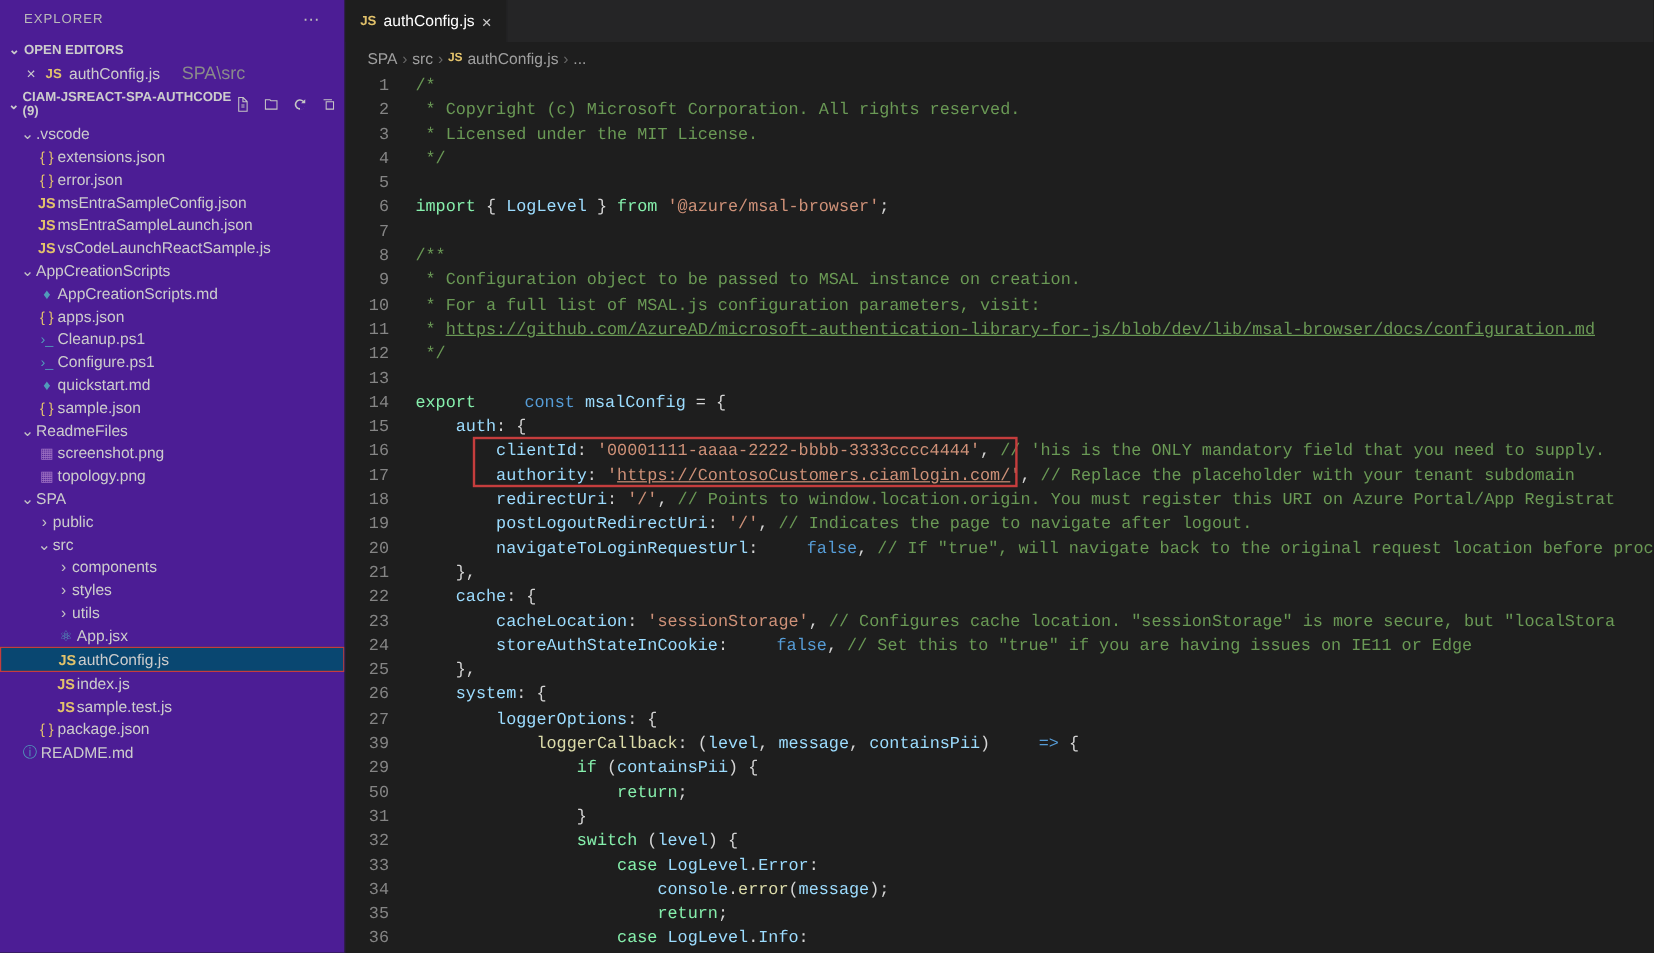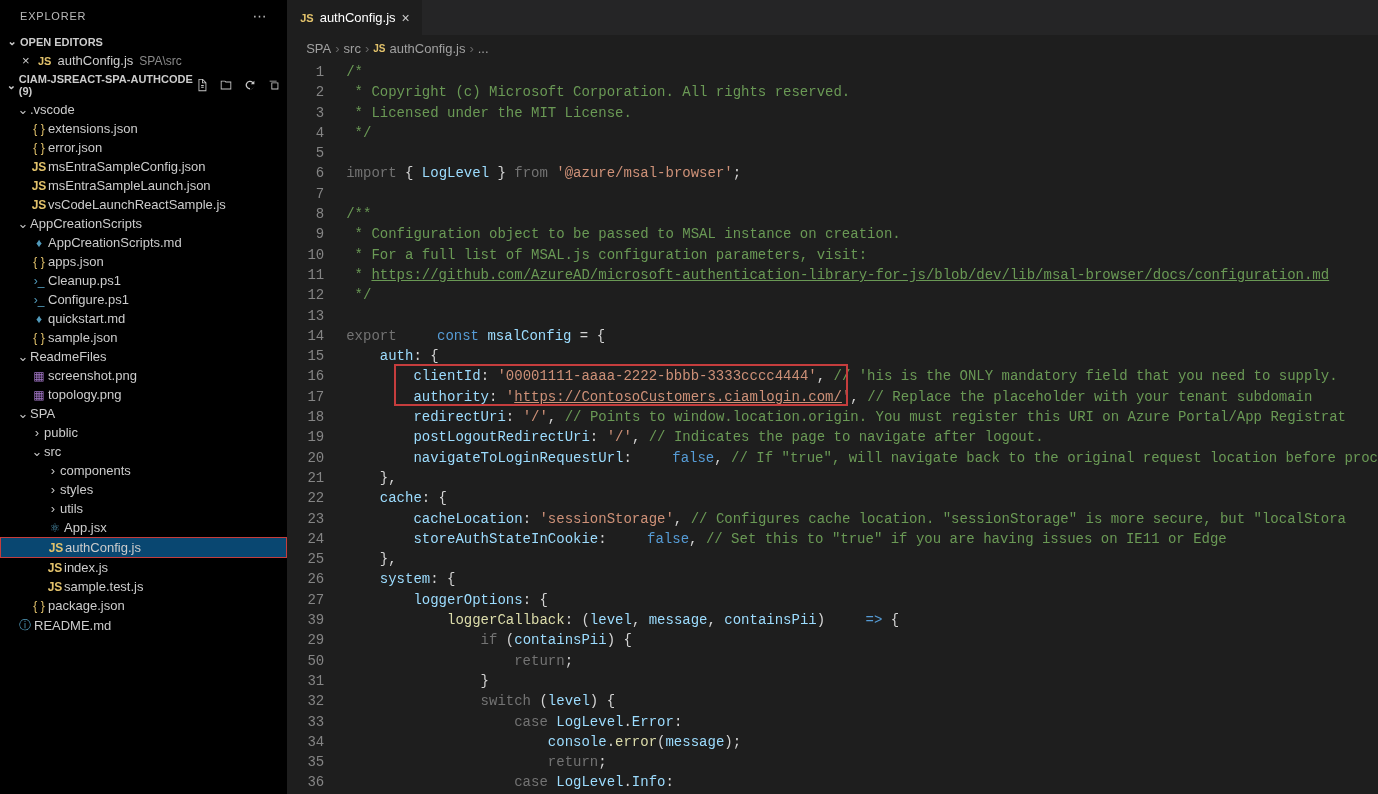--- a/index.html
+++ b/index.html
@@ -8,21 +8,21 @@
   background: #1e1e1e;
   color: #cccccc;
   font-size: 13px;
   overflow: hidden;
   width: 1378px;
   height: 794px;
 }
 .main-layout { display: flex; height: 100%; }
 .sidebar {
   width: 326px;
-  background: #000000;
+  background: #4c1d95;
   display: flex;
   flex-direction: column;
   border-right: 1px solid #1e1e1e;
 }
 .explorer-header {
   display: flex;
   align-items: center;
   justify-content: space-between;
   padding: 8px 12px 8px 20px;
   font-size: 11px;
@@ -42,21 +42,21 @@
 .section-header .chevron { width: 16px; text-align: center; }
 .open-editor-item {
   display: flex;
   align-items: center;
   padding: 2px 8px 2px 22px;
   font-size: 13px;
   color: #cccccc;
 }
 .open-editor-item .close { width: 16px; font-size: 13px; color: #cccccc; }
 .open-editor-item .js-icon { color: #e2c26b; font-size: 11px; font-weight: bold; margin-right: 6px; }
-.open-editor-item .path { color: #8a8a8a; margin-left: 6px; font-size: 12px; }
+.open-editor-item .path { color: #8a8a8a; margin-left: 18px; font-size: 15px; }
 .workspace-header {
   display: flex;
   align-items: center;
   padding: 3px 6px 3px 4px;
   font-size: 11px;
   font-weight: 700;
   color: #cccccc;
 }
 .workspace-header .actions { margin-left: auto; display: flex; gap: 10px; color: #c5c5c5; }
 .workspace-header .actions span { cursor: pointer; }
@@ -126,21 +126,21 @@
 .code {
   flex: 1;
   font-family: Consolas, "Courier New", monospace;
   font-size: 14px;
   line-height: 20.3px;
   white-space: pre;
   position: relative;
   padding-top: 1px;
 }
 .c-comment { color: #6a9955; }
-.c-keyword { color: #737373; }
+.c-keyword { color: #86efac; }
 .c-blue { color: #569cd6; margin-left: 32px; }
 .c-fn { color: #dcdcaa; }
 .c-var { color: #9cdcfe; }
 .c-str { color: #ce9178; }
 .c-punc { color: #d4d4d4; }
 .c-link { color: #6a9955; text-decoration: underline; }
 .c-strlink { color: #ce9178; text-decoration: underline; }
 .highlight-box {
   position: absolute;
   border: 2px solid #c53d3d;

